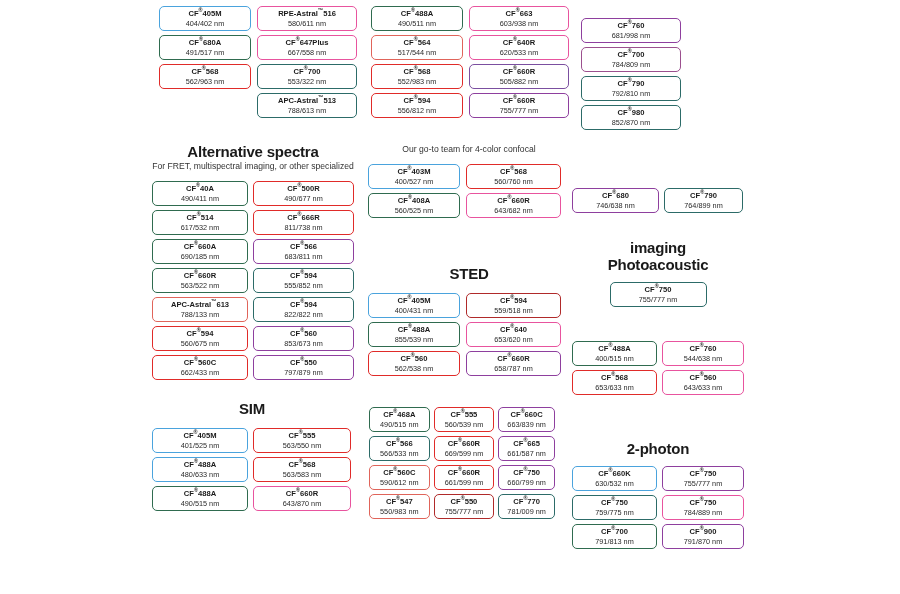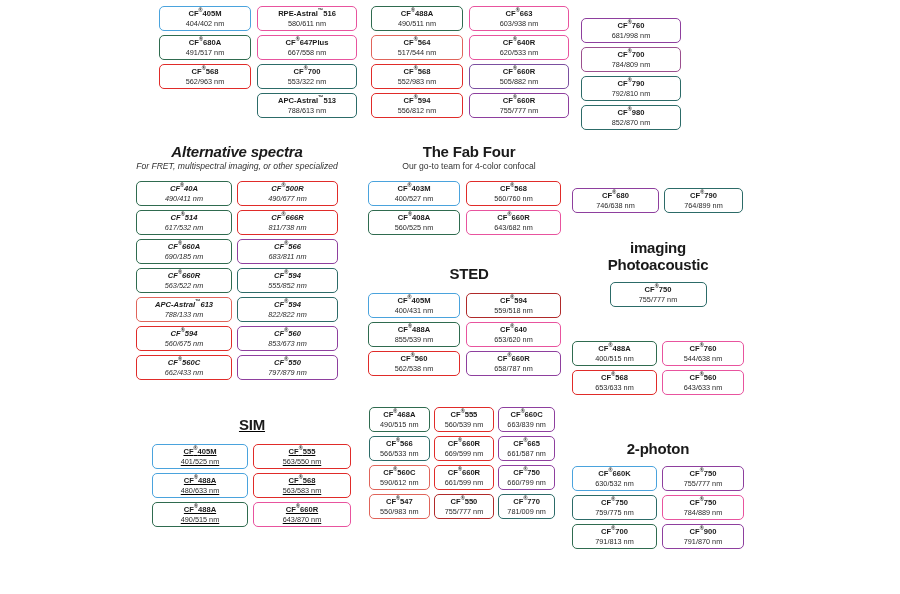--- a/index.html
+++ b/index.html
@@ -168,21 +168,21 @@
           <div class="val">792/810 nm</div>
         </div>
         <div class="chip" style="border-color: rgb(44, 107, 104); height: 25px;">
           <div class="name">CF<sup>®</sup>980</div>
           <div class="val">852/870 nm</div>
         </div>
       </div>
   </div>
 </div>
 
-<div class="section" style="left:136px; top:143px; width:202px;font-style:italic;">
+<div class="section" style="left:152px; top:143px; width:202px;">
   <div class="sec-title">Alternative spectra</div>
   <div class="sec-sub">For FRET, multispectral imaging, or other specialized</div>
   <div class="grid" style="margin-top:9px;">
     <div class="col" style="width:96px; margin-right:5px;">
         <div class="chip" style="border-color: rgb(47, 107, 79); height: 25px;">
           <div class="name">CF<sup>®</sup>40A</div>
           <div class="val">490/411 nm</div>
         </div>
         <div class="chip" style="border-color: rgb(47, 107, 79); height: 25px;">
           <div class="name">CF<sup>®</sup>514</div>
@@ -236,21 +236,20 @@
         </div>
         <div class="chip" style="border-color: rgb(142, 63, 158); height: 25px;">
           <div class="name">CF<sup>®</sup>550</div>
           <div class="val">797/879 nm</div>
         </div>
       </div>
   </div>
 </div>
 
 <div class="section" style="left:368px; top:143px; width:202px;">
-  <div class="sec-title">The Fab Four</div>
   <div class="sec-sub">Our go-to team for 4-color confocal</div>
   <div class="grid" style="margin-top:9px;">
     <div class="col" style="width:92px; margin-right:6px;">
         <div class="chip" style="border-color: rgb(74, 163, 221); height: 25px;">
           <div class="name">CF<sup>®</sup>403M</div>
           <div class="val">400/527 nm</div>
         </div>
         <div class="chip" style="border-color: rgb(47, 107, 79); height: 25px;">
           <div class="name">CF<sup>®</sup>408A</div>
           <div class="val">560/525 nm</div>
@@ -385,21 +384,21 @@
           <div class="val">784/889 nm</div>
         </div>
         <div class="chip" style="border-color: rgb(142, 63, 158); height: 25px;">
           <div class="name">CF<sup>®</sup>900</div>
           <div class="val">791/870 nm</div>
         </div>
       </div>
   </div>
 </div>
 
-<div class="section" style="left:152px; top:416px; width:200px;text-decoration:underline;">
+<div class="section" style="left:152px; top:400px; width:200px;">
   <div class="sec-title">SIM</div>
   <div class="grid" style="margin-top:11px;">
     <div class="col" style="width:96px; margin-right:5px;">
         <div class="chip" style="border-color: rgb(74, 163, 221); height: 25px;">
           <div class="name">CF<sup>®</sup>405M</div>
           <div class="val">401/525 nm</div>
         </div>
         <div class="chip" style="border-color: rgb(74, 163, 221); height: 25px;">
           <div class="name">CF<sup>®</sup>488A</div>
           <div class="val">480/633 nm</div>

